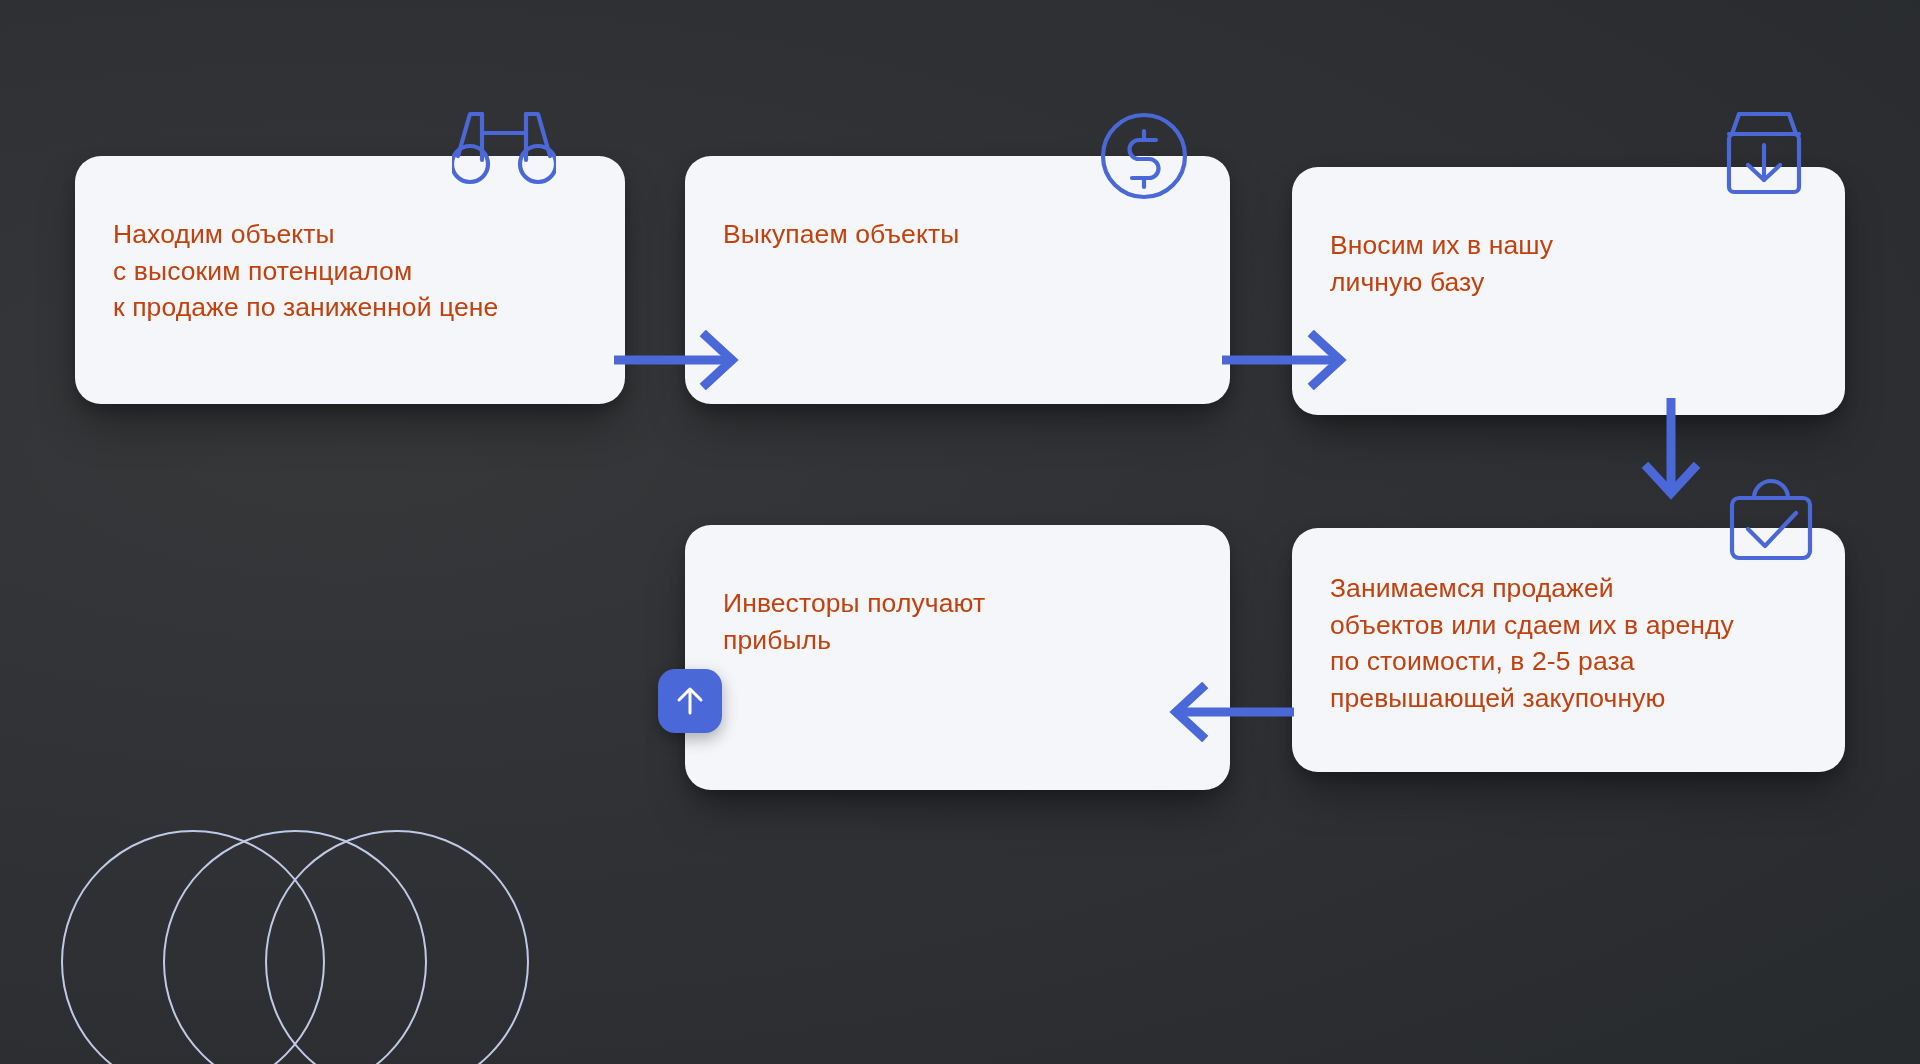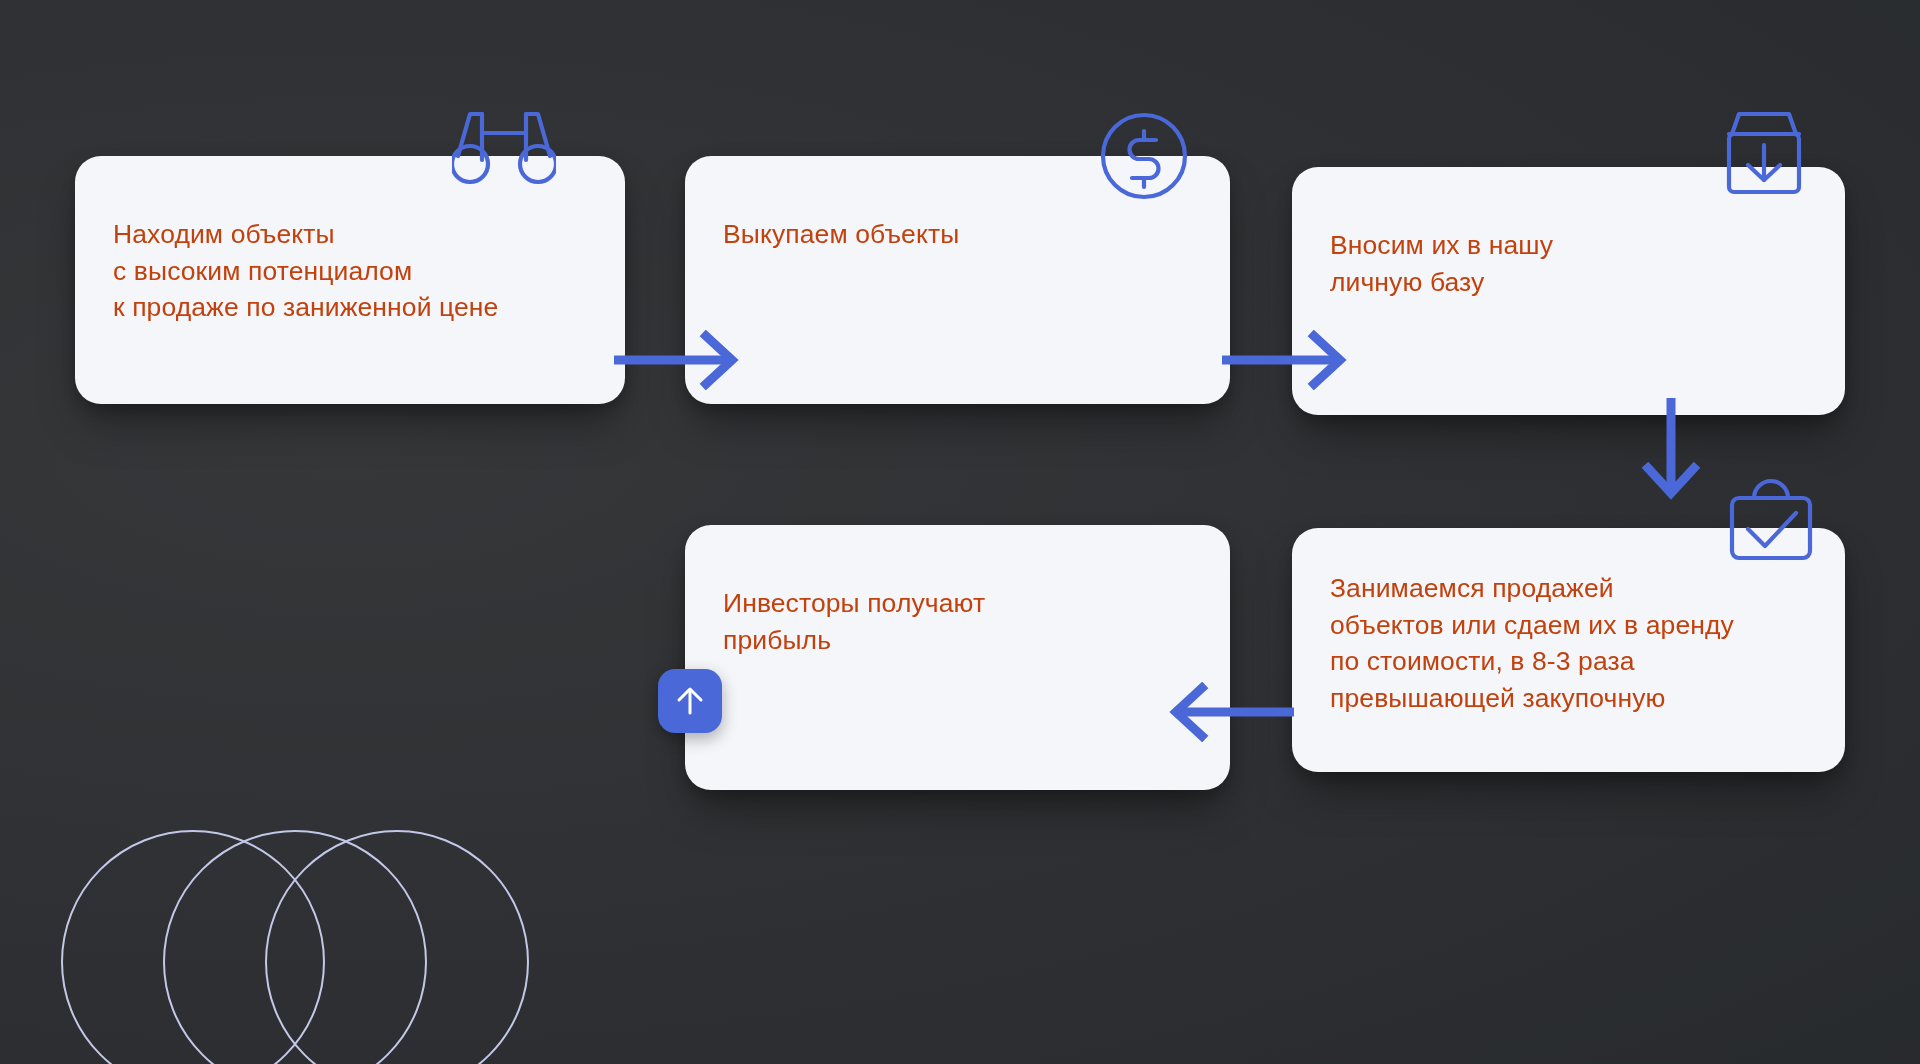--- a/index.html
+++ b/index.html
@@ -151,21 +151,21 @@
     <path d="M10 24 L17 4 H67 L74 24"></path>
     <rect x="7" y="24" width="70" height="58" rx="5"></rect>
     <line x1="7" y1="24" x2="77" y2="24"></line>
     <line x1="42" y1="35" x2="42" y2="70"></line>
     <polyline points="26,55 42,70 58,55"></polyline>
   </svg>
 
   <div class="card" id="card-4">
     <div class="card-text">Занимаемся продажей
 объектов или сдаем их в аренду
-по стоимости, в 8-3 раза
+по стоимости, в 2-5 раза
 превышающей закупочную</div>
   </div>
 
   <svg class="line-icon" id="icon-bag-check" viewBox="0 0 90 88" fill="none" stroke="#4a68d8" stroke-width="4.2" stroke-linecap="round" stroke-linejoin="round">
     <path d="M28 22 a17 17 0 0 1 34 0"></path>
     <rect x="6" y="22" width="78" height="60" rx="7"></rect>
     <polyline points="22,53 39,70 70,37"></polyline>
   </svg>
 
   <div class="card" id="card-5">

